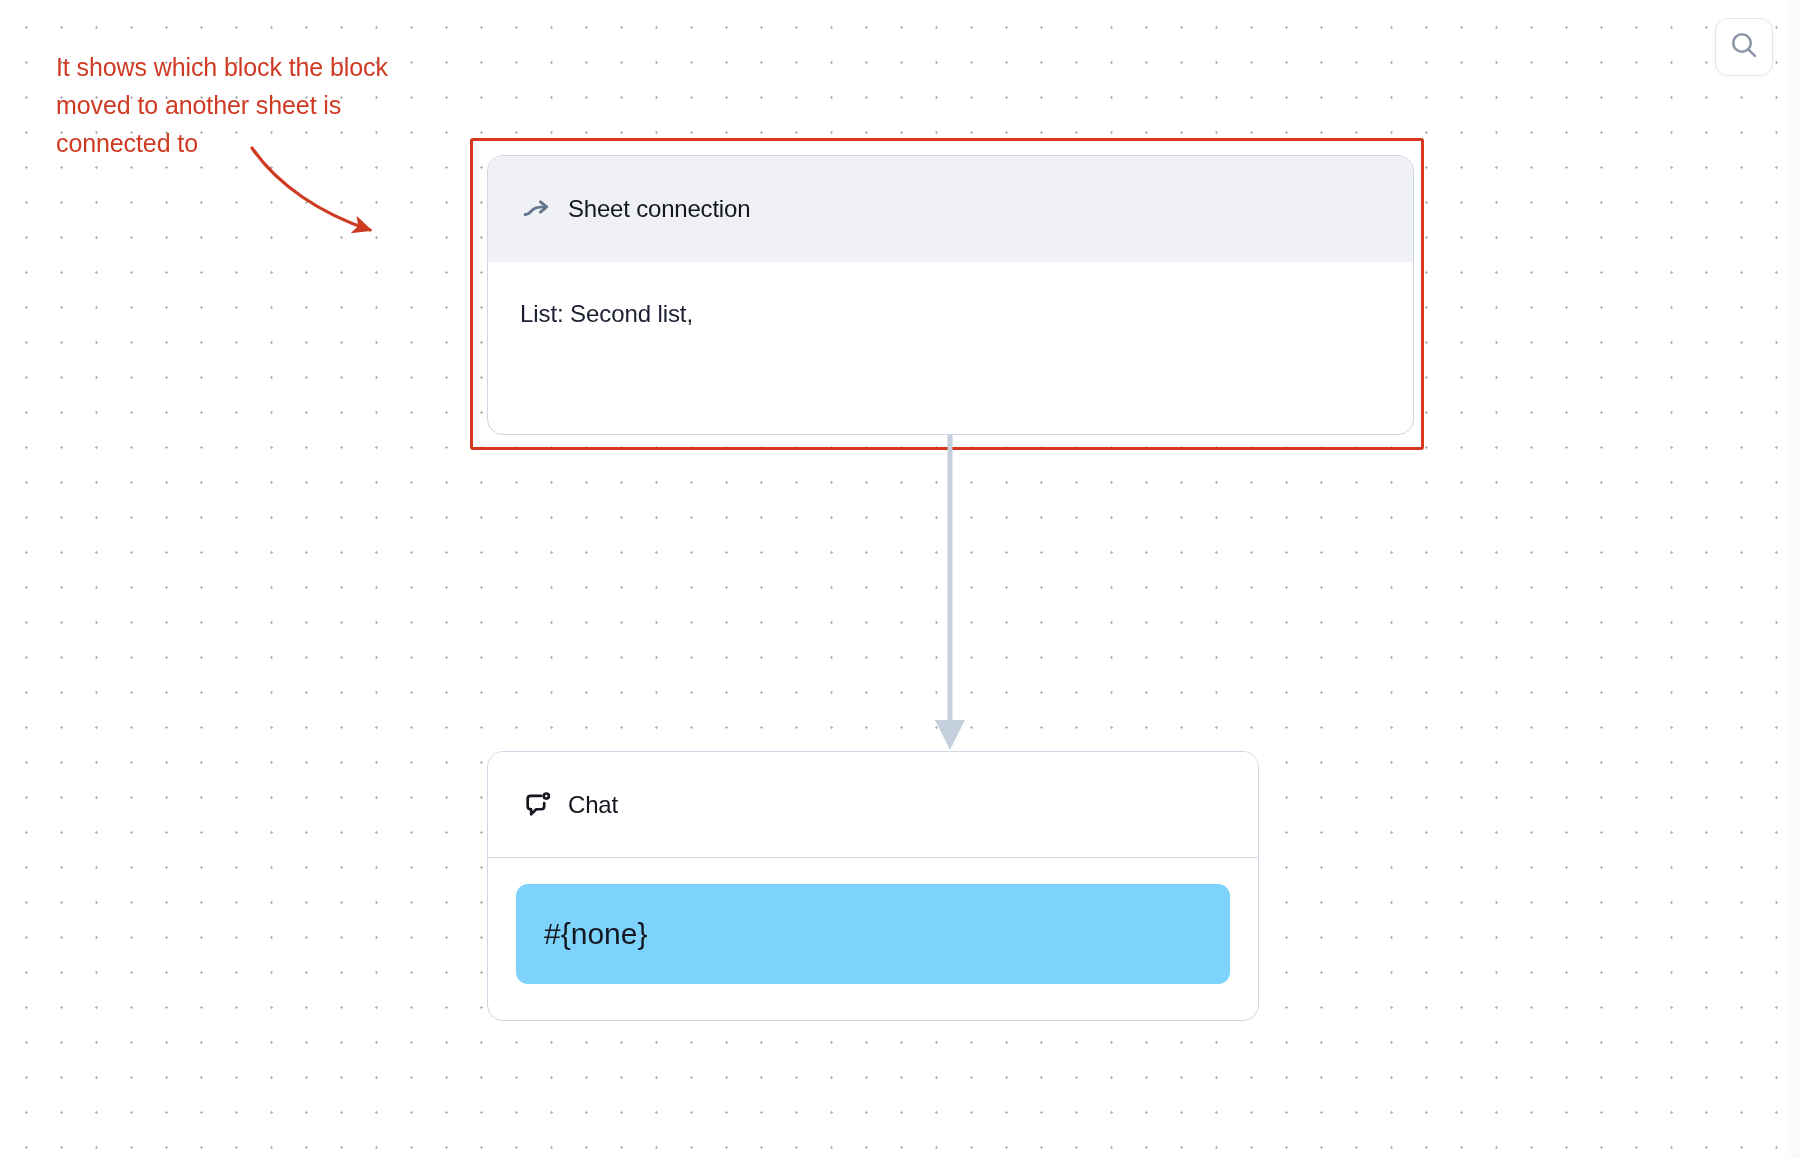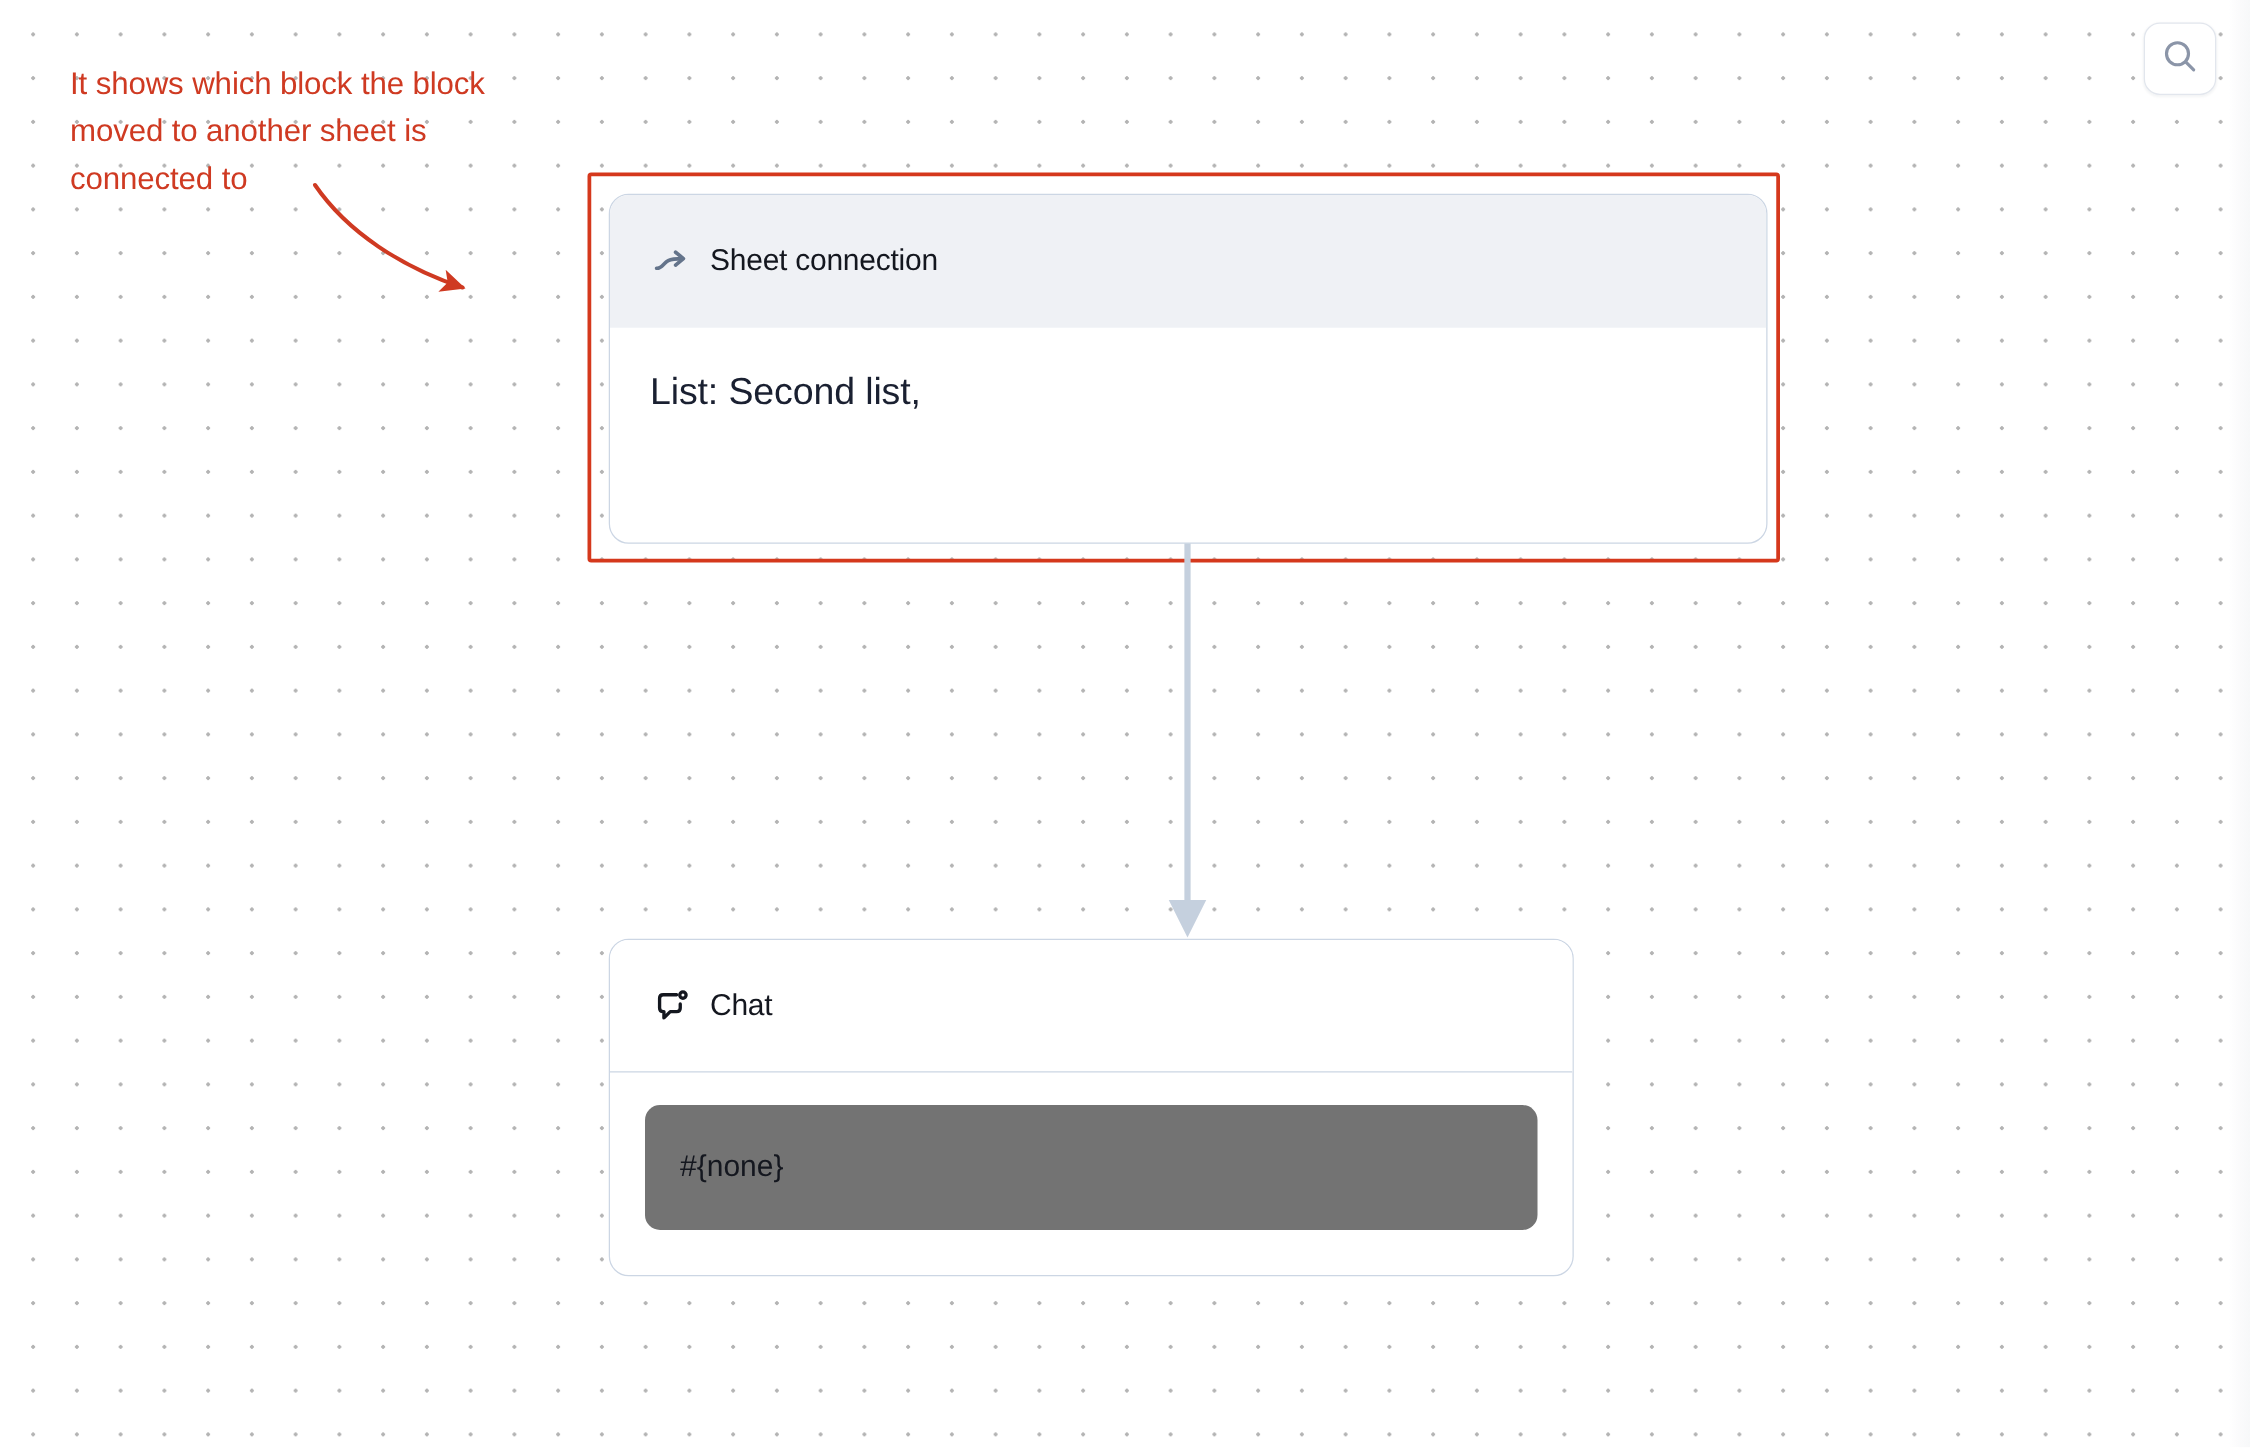--- a/index.html
+++ b/index.html
@@ -136,38 +136,38 @@
     justify-content: center;
     width: 34px;
     height: 34px;
     flex: none;
   }
 
   .node-body {
     padding: 26px 32px 0 32px;
   }
   .kv-line {
-    font-size: 30px;
+    font-size: 24px;
     line-height: 52px;
     letter-spacing: -0.1px;
   }
   .kv-primary { color: #1a2031; }
   .kv-secondary { color: #64748b; }
 
   
   .chat-field {
     margin: 26px 28px 0 28px;
     height: 100px;
     border-radius: 12px;
-    background: #737373;
+    background: #7dd3fc;
     display: flex;
     align-items: center;
     padding: 0 28px;
     box-sizing: border-box;
-    font-size: 24px;
+    font-size: 30px;
     color: #14171f;
     cursor: text;
   }
 
   
   #connector {
     position: absolute;
     left: 900px;
     top: 432px;
     width: 110px;

